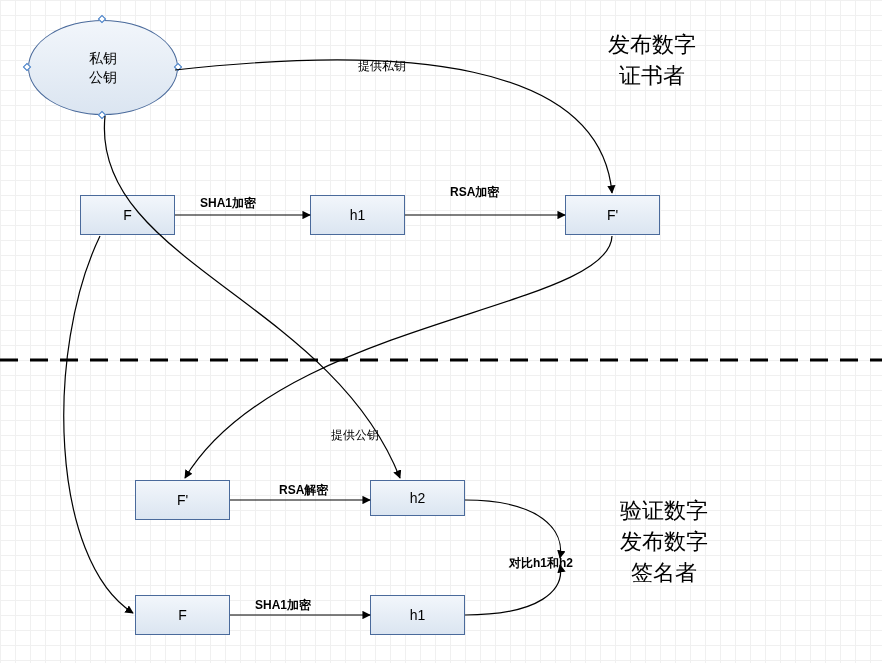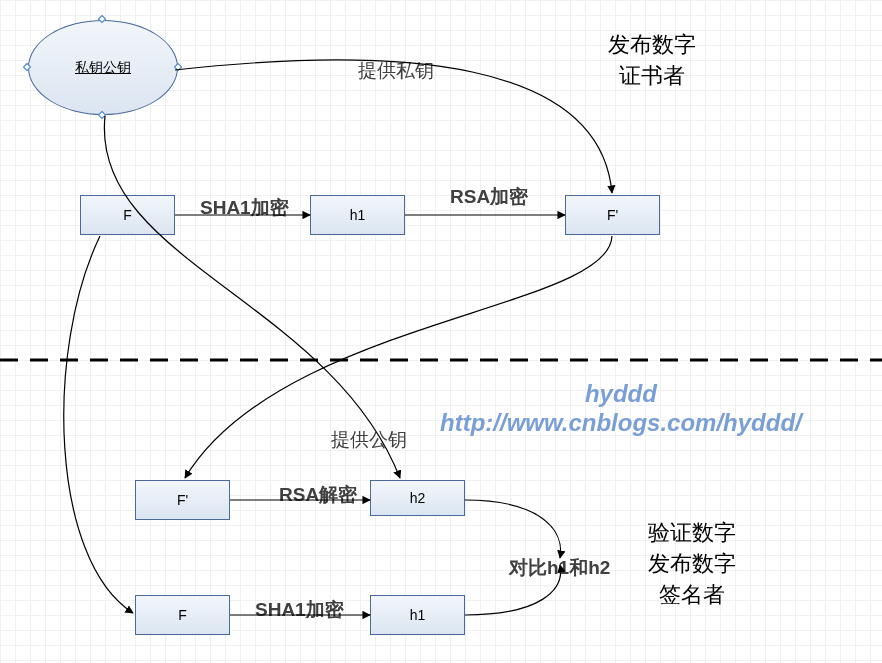--- a/index.html
+++ b/index.html
@@ -34,30 +34,30 @@
   }
   .ellipse {
     position: absolute;
     border: 1px solid #4a6a9b;
     background: linear-gradient(to bottom, #f2f6fb 0%, #dbe5f1 100%);
     border-radius: 50%;
     text-align: center;
     font-size: 14px;
     color: #000;
     display: flex;
+    flex-direction: column;
     align-items: center;
     justify-content: center;
     box-sizing: border-box;
     line-height: 1.3;
-    text-decoration: underline;
   }
   .label {
     position: absolute;
-    font-size: 19px;
-    color: #404040;
+    font-size: 12px;
+    color: #000000;
     white-space: nowrap;
   }
   .label.bold { font-weight: bold; }
   .big-label {
     position: absolute;
     font-size: 22px;
     color: #000;
     text-align: center;
     line-height: 1.4;
     white-space: nowrap;
@@ -133,30 +133,26 @@
   <div class="label" style="left:358px; top:58px;">提供私钥</div>
   <div class="label" style="left:331px; top:427px;">提供公钥</div>
   <div class="label bold" style="left:255px; top:482px;padding-left:24px;">RSA解密</div>
   <div class="label bold" style="left:255px; top:597px;">SHA1加密</div>
   <div class="label bold" style="left:509px; top:555px;">对比h1和h2</div>
 
   <div class="big-label" style="left:608px; top:30px;">
     <span>发布数字</span><br>
     <span>证书者</span>
   </div>
-  <div class="big-label" style="left:620px; top:518px;margin-left:28px;">
+  <div class="big-label" style="left:620px; top:496px;">
     <span>验证数字</span><br>
     <span>发布数字</span><br>
     <span>签名者</span>
   </div>
 
-  <div class="watermark" style="left:440px; top:380px;">
-    <span>hyddd</span><br>
-    <span>http://www.cnblogs.com/hyddd/</span>
-  </div>
 
   <svg class="overlay">
     <defs>
       <marker id="arrow" viewBox="0 0 10 10" refX="9" refY="5" markerWidth="7" markerHeight="7" orient="auto-start-reverse">
         <path d="M 0 0 L 10 5 L 0 10 z" fill="#000"></path>
       </marker>
     </defs>
 
     <line x1="0" y1="360" x2="882" y2="360" stroke="#000" stroke-width="3" stroke-dasharray="18 12"></line>
 

